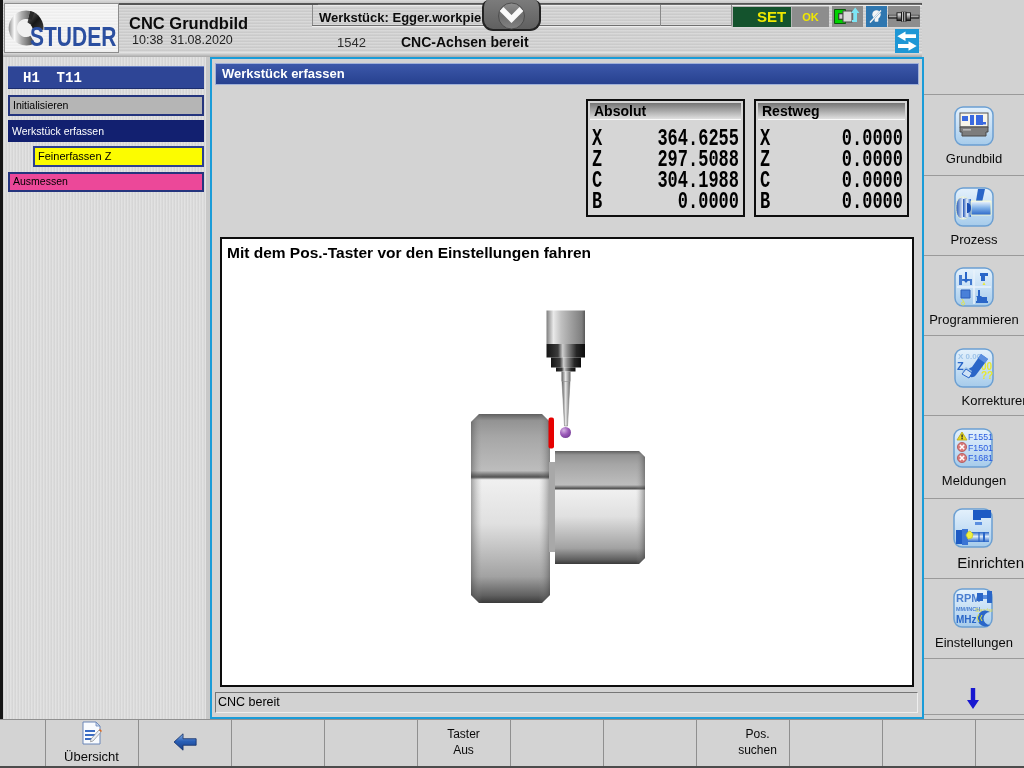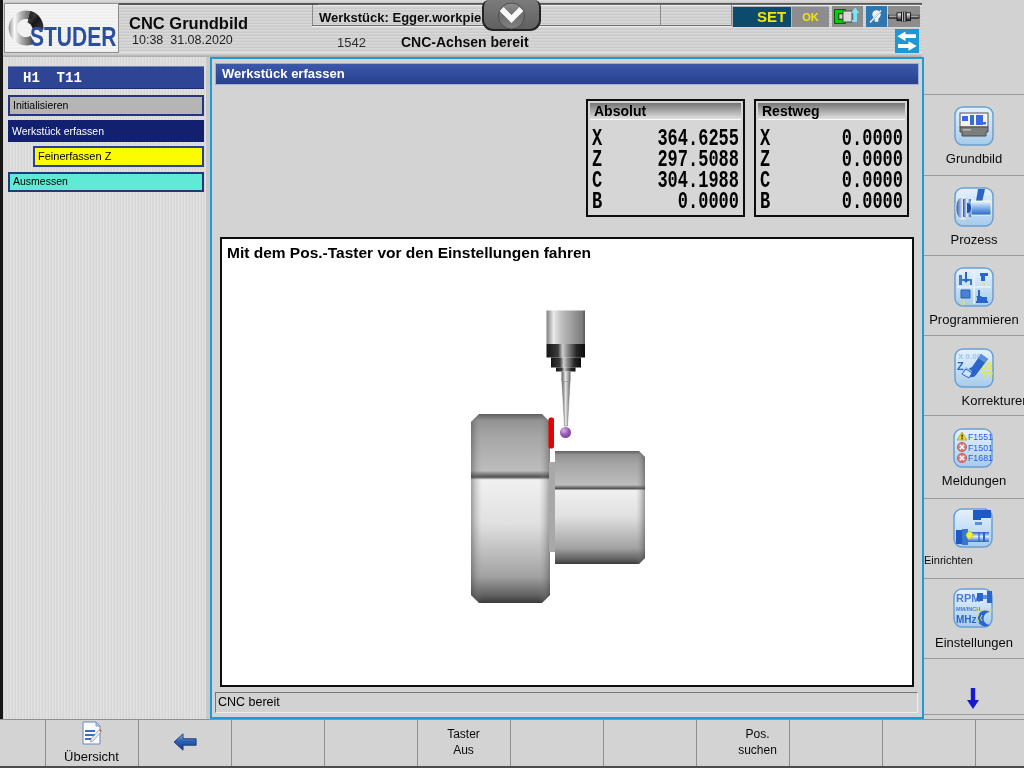--- a/index.html
+++ b/index.html
@@ -47,21 +47,21 @@
 <div class="a" style="left:312px;top:25px;width:419px;height:1px;background:#6f6f6f;"></div>
 <div class="a" style="left:312px;top:26px;width:419px;height:1px;background:#ededed;"></div>
 <div class="a" style="left:312px;top:5px;width:1px;height:20px;background:#8a8a8a;"></div>
 <div class="a" style="left:660px;top:5px;width:1px;height:21px;background:#8a8a8a;"></div>
 <div class="a" style="left:731px;top:5px;width:1px;height:21px;background:#8a8a8a;"></div>
 
 <div class="a" style="left:319px;top:10px;font-size:13px;font-weight:bold;color:#0c0c0c;">Werkstück: Egger.workpie</div>
 <div class="a" style="left:337px;top:35px;font-size:13px;color:#2e2e2e;">1542</div>
 <div class="a" style="left:401px;top:34px;font-size:14px;font-weight:bold;color:#0c0c0c;">CNC-Achsen bereit</div>
 
-<div class="a" style="left:732px;top:6px;width:78px;height:21px;background:#0c4a6e;border-top:1px solid #b5b5b5;border-left:1px solid #b5b5b5;color:#f0e800;font-weight:bold;font-size:15px;text-align:center;line-height:20px;">SET</div>
+<div class="a" style="left:732px;top:6px;width:78px;height:21px;background:#14532d;border-top:1px solid #b5b5b5;border-left:1px solid #b5b5b5;color:#f0e800;font-weight:bold;font-size:15px;text-align:center;line-height:20px;">SET</div>
 <div class="a" style="left:791px;top:6px;width:38px;height:21px;background:#8d8d8d;border-top:1px solid #b5b5b5;border-left:1px solid #b5b5b5;color:#f0e800;font-weight:bold;font-size:11px;text-align:center;line-height:20px;">OK</div>
 
 <div class="a" style="left:832px;top:6px;width:31px;height:21px;background:#8d8d8d;"></div>
 <svg class="a" style="left:832px;top:6px;" width="31" height="21" viewBox="0 0 31 21">
   <path d="M2.5 3.5 h11 v4 h-7 v6 h7 v4 h-11 Z" fill="#00d200" stroke="#0a560a" stroke-width="1"></path>
   <rect x="7" y="8" width="4" height="5" fill="#cfcfcf" stroke="#555" stroke-width="0.8"></rect>
   <rect x="11" y="5" width="9" height="11" fill="#d9d9d9" stroke="#4a4a4a" stroke-width="1"></rect>
   <path d="M22 16 h3 v-9 h2.4 l-4.2-5.5 -4.2 5.5 h2.4 v7 z" fill="#7ce4f4"></path>
   <rect x="20" y="14" width="3" height="2" fill="#7ce4f4"></rect>
 </svg>
@@ -111,21 +111,21 @@
   <path d="M13.5 12.3 v2.8 h-10.5 v3.8 h10.5 v2.8 l8.2-4.7 z" fill="#fff"></path>
 </svg>
 
 <div class="a brushV" style="left:4px;top:57px;width:203px;height:662px;background-color:#d7d7d7;"></div>
 <div class="a" style="left:0;top:0;width:3px;height:768px;background:#161616;"></div>
 
 <div class="a" style="left:8px;top:66px;width:196px;height:23px;background:#2e4596;border-top:1px solid #6c83c4;border-bottom:1px solid #1d2e6e;color:#fff;font-weight:bold;font-size:14px;line-height:22px;padding-left:15px;font-family:Liberation Mono, monospace;">H1&nbsp; T11</div>
 <div class="a" style="left:8px;top:95px;width:196px;height:21px;background:#b5b5b5;border:2px solid #25357e;color:#000;font-size:10.5px;line-height:16px;padding-left:3px;">Initialisieren</div>
 <div class="a" style="left:8px;top:120px;width:196px;height:22px;background:#122070;color:#fff;font-size:10.5px;line-height:22px;padding-left:4px;">Werkstück erfassen</div>
 <div class="a" style="left:33px;top:146px;width:171px;height:21px;background:#fcfc00;border:2px solid #2c3f90;color:#000;font-size:11px;line-height:16px;padding-left:3px;">Feinerfassen Z</div>
-<div class="a" style="left:8px;top:172px;width:196px;height:20px;background:#5eead4;border:2px solid #25357e;color:#000;font-size:10.5px;line-height:15px;padding-left:3px;">Ausmessen</div>
+<div class="a" style="left:8px;top:172px;width:196px;height:20px;background:#ec4899;border:2px solid #25357e;color:#000;font-size:10.5px;line-height:15px;padding-left:3px;">Ausmessen</div>
 
 <div class="a" style="left:206px;top:57px;width:4px;height:662px;background:#c8c8c8;"></div>
 
 <div class="a" style="left:210px;top:57px;width:714px;height:662px;border:2px solid #1a9cd8;background:#d3d3d3;"></div>
 <div class="a" style="left:215px;top:63px;width:704px;height:22px;background:linear-gradient(180deg,#3c58aa,#27418f);border:1px solid #9fb0d8;color:#fff;font-weight:bold;font-size:13px;line-height:20px;padding-left:6px;">Werkstück erfassen</div>
 
 <div class="a" style="left:586px;top:99px;width:159px;height:118px;background:#d6d6d6;border:2px solid #0d0d0d;"></div>
 <div class="a" style="left:590px;top:103px;width:151px;height:17px;background:linear-gradient(180deg,#747474,#e0e0e0);border-bottom:1px solid #fafafa;color:#000;font-weight:bold;font-size:14px;line-height:16px;padding-left:4px;">Absolut</div>
 <div class="a" style="left:586px;top:128px;width:157px;height:88px;font-family:'Liberation Mono',monospace;font-weight:bold;font-size:17px;color:#000;">
   <div class="mv" style="left:6px;top:0;">X</div>
@@ -342,21 +342,21 @@
   <text x="22" y="24" font-size="5" fill="#d8d850" font-family="Liberation Sans">Standard</text>
   <path d="M37 24 a8 8 0 1 0 0 13 a6.5 6.5 0 1 1 0 -13 Z" fill="#2a66c8"></path>
   <path d="M26 26 l-2 4 l2 4 M29 27 l-1.5 3 l1.5 3" stroke="#e8e840" stroke-width="1" fill="none"></path>
 </svg>
 
 <div class="a" style="left:924px;top:151px;width:100px;text-align:center;font-size:13px;color:#0a0a0a;">Grundbild</div>
 <div class="a" style="left:924px;top:232px;width:100px;text-align:center;font-size:13px;color:#0a0a0a;">Prozess</div>
 <div class="a" style="left:924px;top:312px;width:100px;text-align:center;font-size:13px;color:#0a0a0a;">Programmieren</div>
 <div class="a" style="left:924px;top:393px;width:115px;text-align:center;font-size:13px;color:#0a0a0a;padding-left:28px;">Korrekturen</div>
 <div class="a" style="left:924px;top:473px;width:100px;text-align:center;font-size:13px;color:#0a0a0a;">Meldungen</div>
-<div class="a" style="left:924px;top:554px;width:100px;text-align:left;font-size:11px;color:#0a0a0a;">Einrichten</div>
+<div class="a" style="left:924px;top:554px;width:100px;text-align:right;font-size:15px;color:#0a0a0a;">Einrichten</div>
 <div class="a" style="left:924px;top:635px;width:100px;text-align:center;font-size:13px;color:#0a0a0a;">Einstellungen</div>
 
 <svg class="a" style="left:966px;top:687px;" width="14" height="23" viewBox="0 0 14 23">
   <path d="M4.8 1 h4.4 v12 h3.8 L7 22 L1 13 h3.8 Z" fill="#1818d0"></path>
 </svg>
 
 <div class="a" style="left:0;top:719px;width:1024px;height:49px;background:#d3d3d3;border-top:1px solid #8f8f8f;"></div>
 <div class="a" style="left:0;top:766px;width:1024px;height:2px;background:#4c4c4c;"></div>
 
 <div class="a" style="left:45px;top:719px;width:1px;height:47px;background:#8f8f8f;"></div>

